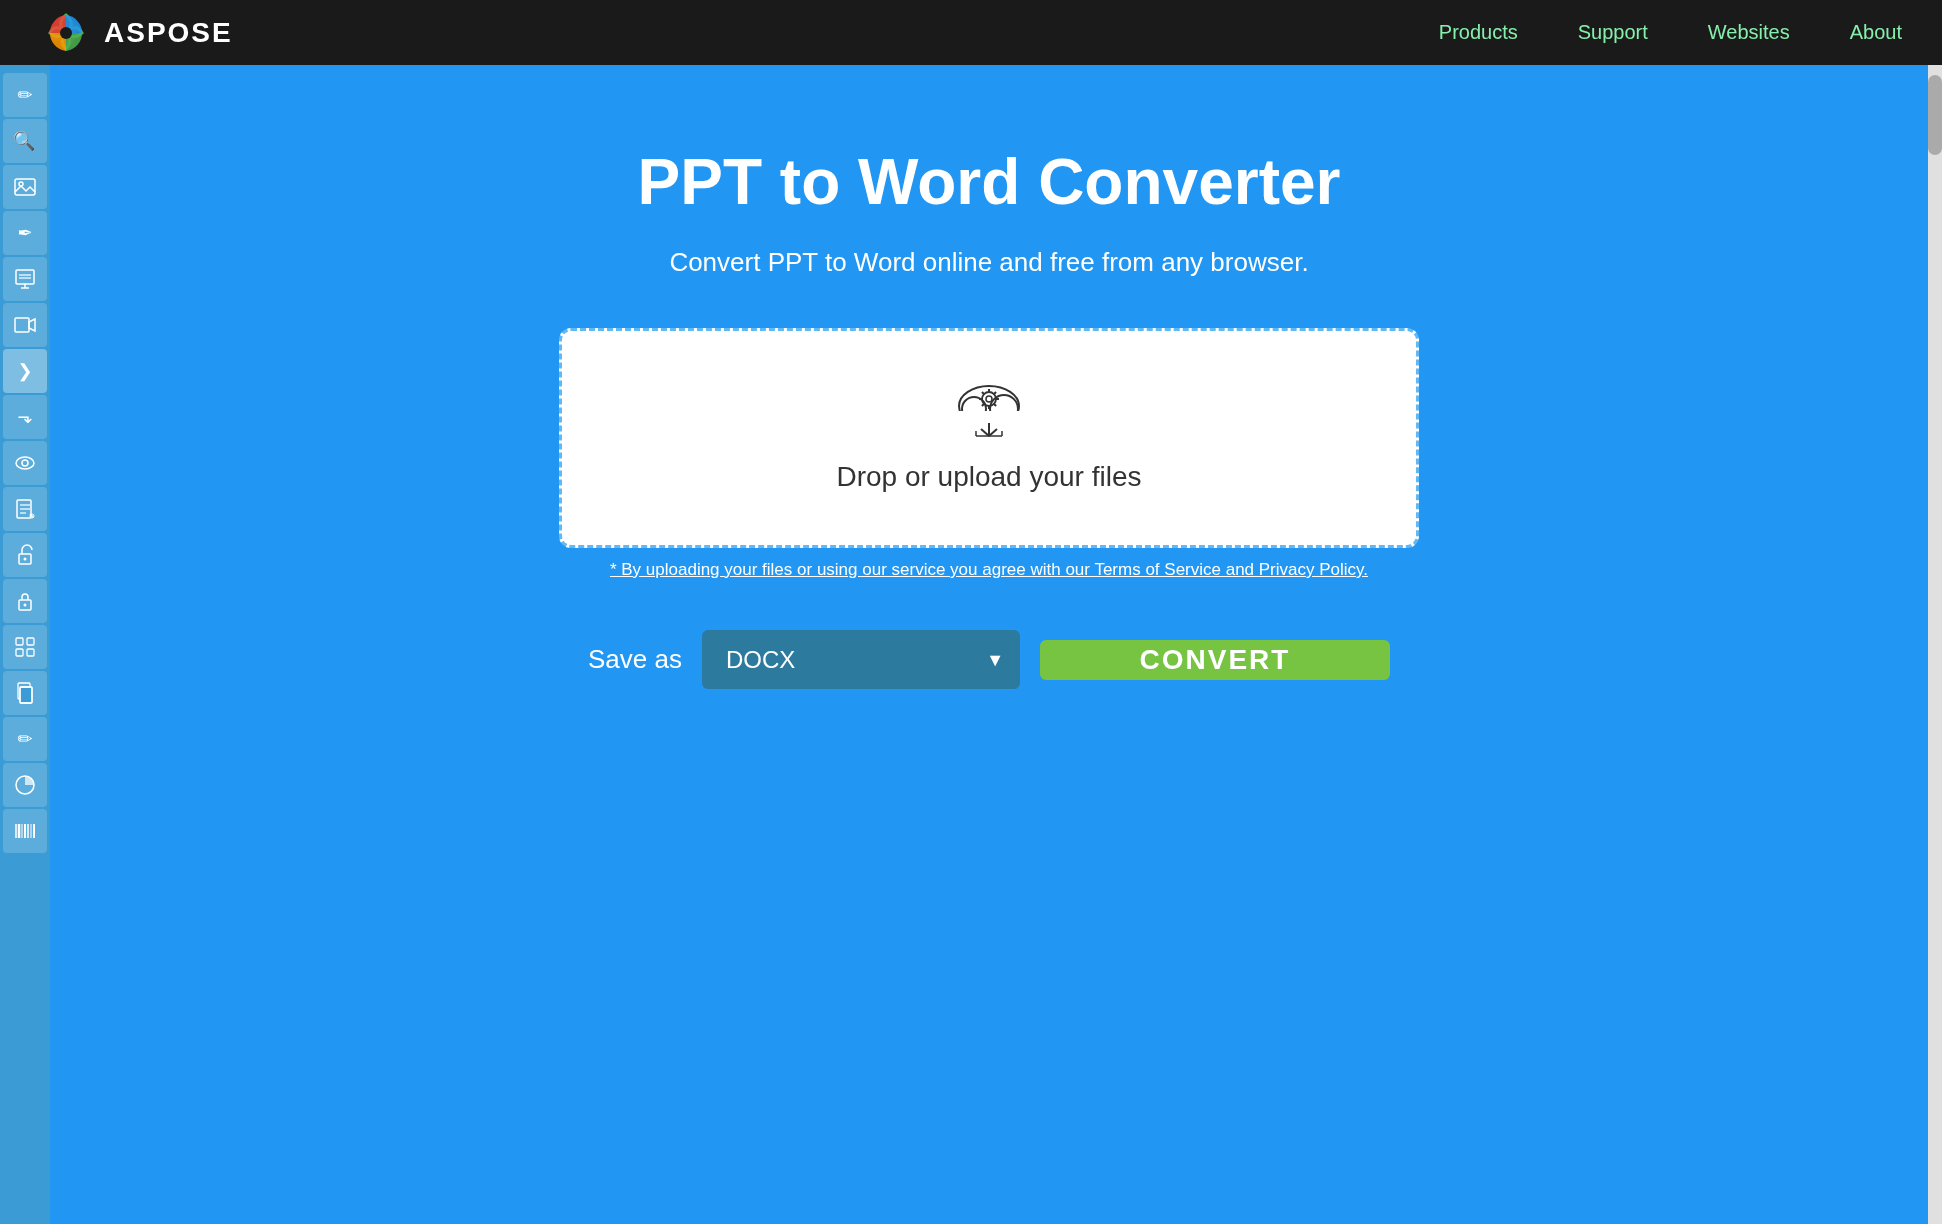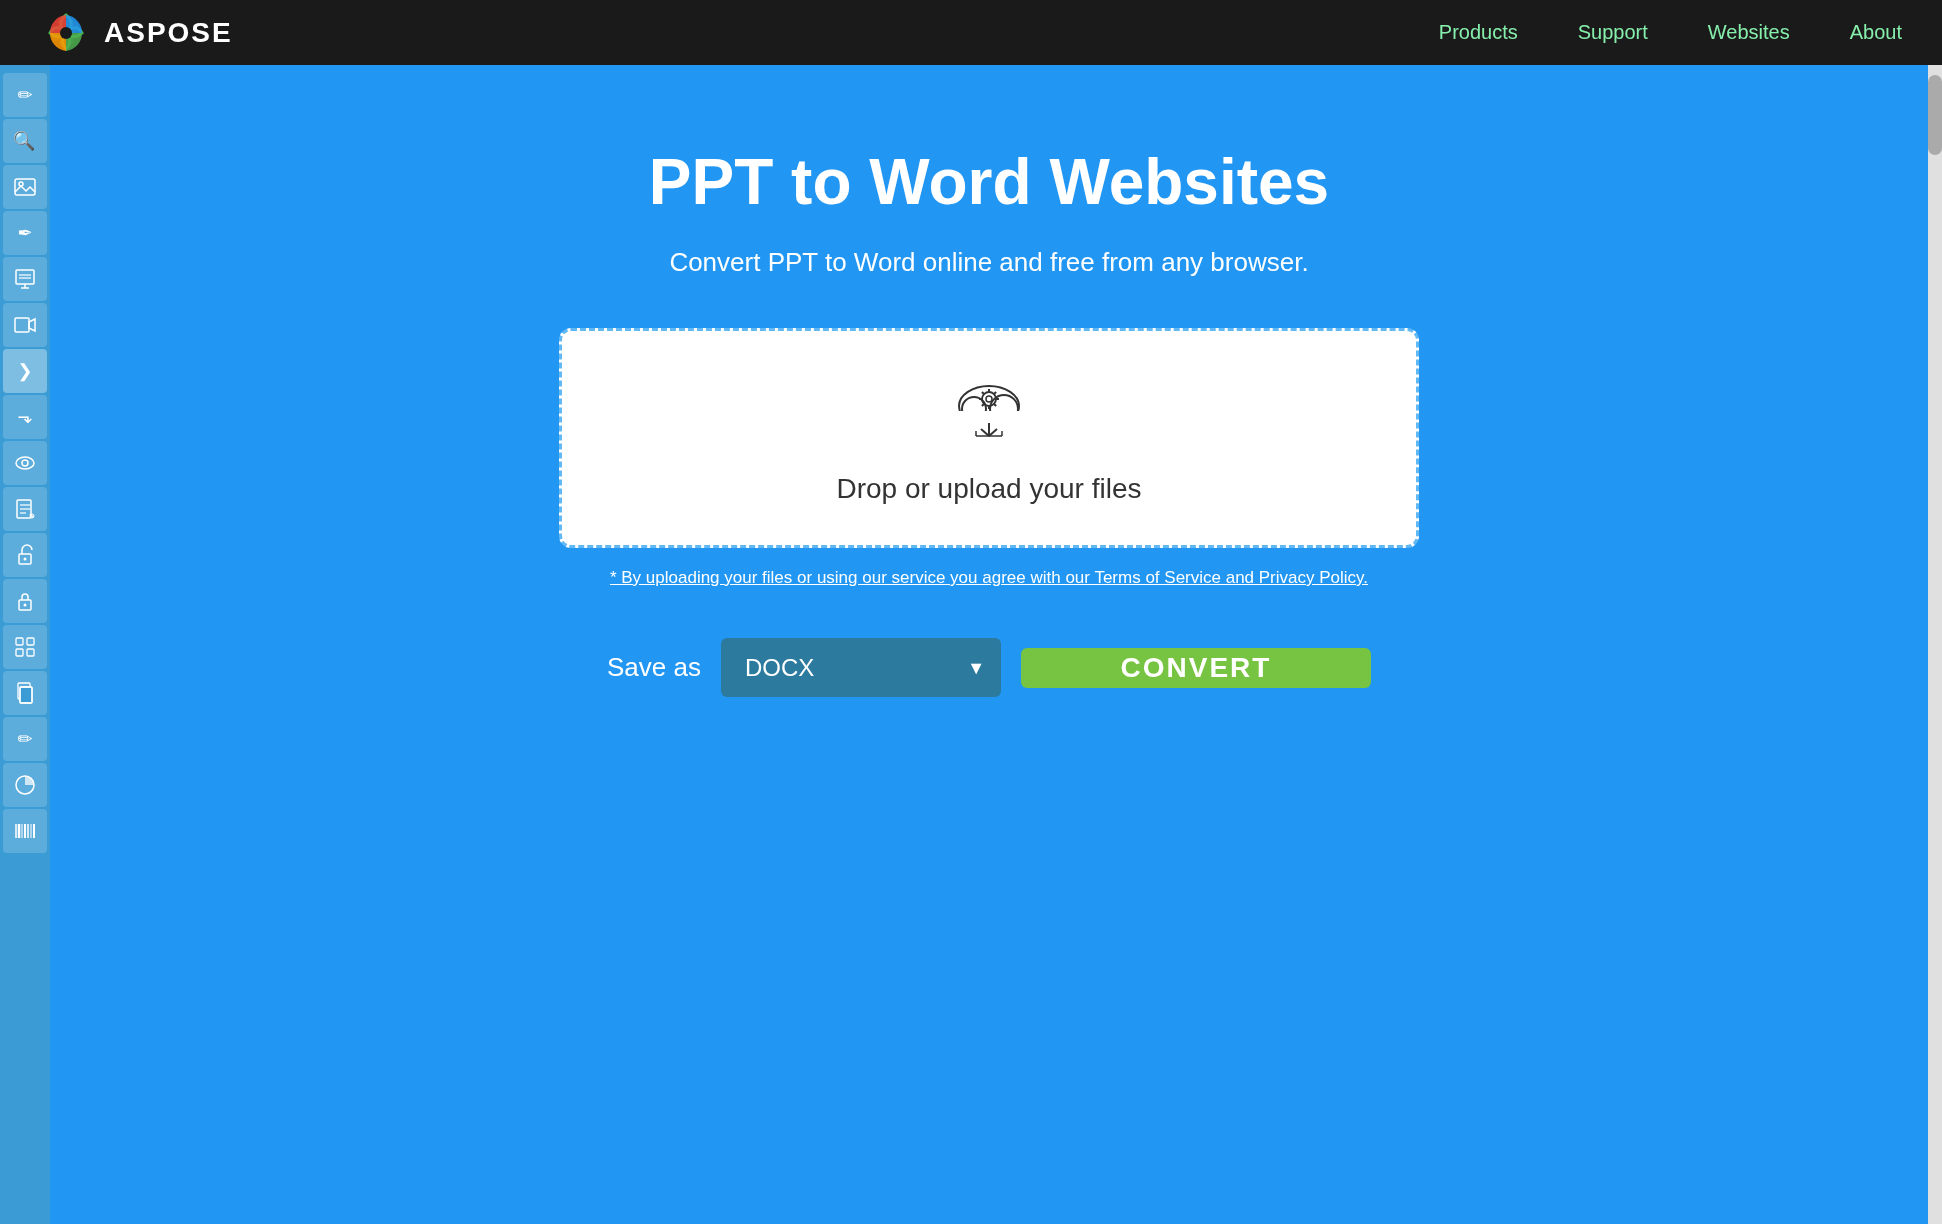--- a/index.html
+++ b/index.html
@@ -103,23 +103,23 @@
     
     .drop-zone {
       width: 860px;
       min-height: 220px;
       background: #ffffff;
       border-radius: 12px;
       border: 3px dashed #60b8f5;
       display: flex;
       flex-direction: column;
       align-items: center;
-      justify-content: space-between;
-      cursor: pointer;
-      margin-bottom: 20px;
+      justify-content: flex-start;
+      cursor: pointer;
+      margin-bottom: 12px;
       padding: 40px;
     }
     .drop-icon {
       margin-bottom: 16px;
     }
     .drop-text {
       font-size: 28px;
       color: #333333;
     }
 
@@ -145,21 +145,21 @@
     .format-select-wrapper {
       position: relative;
     }
     .format-select-wrapper select {
       background: #2c7a9e;
       color: #ffffff;
       border: none;
       border-radius: 6px;
       font-size: 24px;
       padding: 16px 50px 16px 24px;
-      width: 280px;
+      width: 318px;
       cursor: pointer;
       appearance: none;
       -webkit-appearance: none;
     }
     .select-arrow {
       position: absolute;
       right: 16px;
       top: 50%;
       transform: translateY(-50%);
       color: #fff;
@@ -312,21 +312,21 @@
         <line x1="8" y1="4" x2="8" y2="18" stroke="white" stroke-width="1"></line>
         <line x1="11" y1="4" x2="11" y2="18" stroke="white" stroke-width="2"></line>
         <line x1="14" y1="4" x2="14" y2="18" stroke="white" stroke-width="1.5"></line>
         <line x1="17" y1="4" x2="17" y2="18" stroke="white" stroke-width="1"></line>
         <line x1="20" y1="4" x2="20" y2="18" stroke="white" stroke-width="2"></line>
       </svg>
     </div>
   </aside>
 
   <main class="content">
-    <h1 class="page-title">PPT to Word Websites</h1>
+    <h1 class="page-title">PPT to Word Converter</h1>
     <p class="page-subtitle">Convert PPT to Word online and free from any browser.</p>
 
     <div class="drop-zone">
       <div class="drop-icon">
         <svg width="90" height="70" viewBox="0 0 90 70" fill="none" xmlns="http://www.w3.org/2000/svg">
 
           <ellipse cx="45" cy="35" rx="30" ry="20" fill="none" stroke="#333" stroke-width="2"></ellipse>
           <circle cx="30" cy="38" r="12" fill="none" stroke="#333" stroke-width="2"></circle>
           <circle cx="60" cy="38" r="14" fill="none" stroke="#333" stroke-width="2"></circle>
           <rect x="15" y="40" width="60" height="18" fill="white"></rect>

